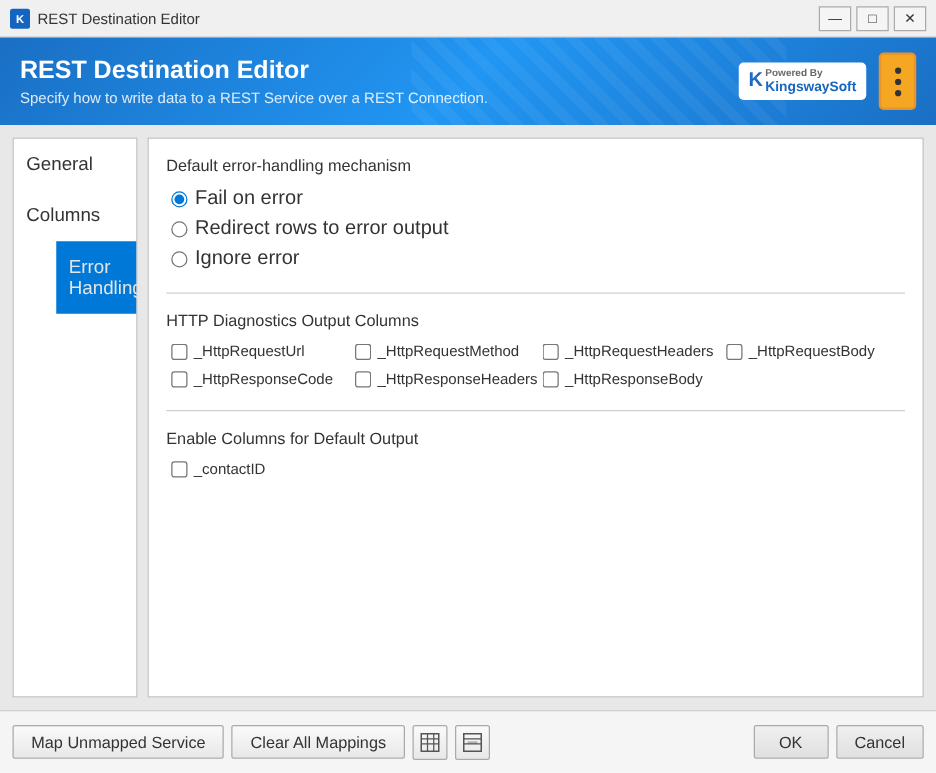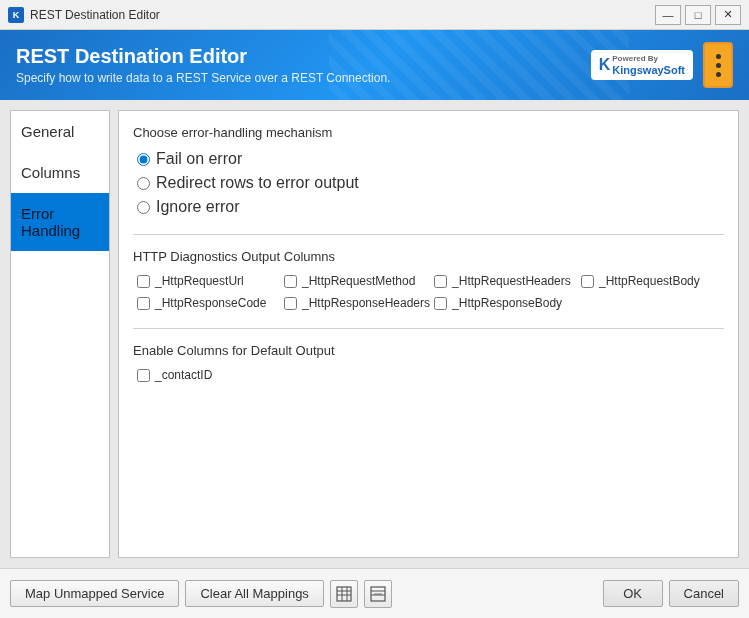--- a/index.html
+++ b/index.html
@@ -157,21 +157,22 @@
       flex-shrink: 0;
     }
     .nav-item {
       padding: 12px 10px;
       cursor: pointer;
       color: #333;
       font-size: 15px;
     }
     .nav-item.active {
       background: #0078d7;
-      color: #0f172a;
+      color: #e5e5e5;
+      margin-left: 34px;
     }
 
     
     .right-panel {
       flex: 1;
       background: white;
       border: 1px solid #c0c0c0;
       padding: 14px;
     }
 
@@ -313,21 +314,21 @@
 
   <div class="left-nav">
     <div class="nav-item">General</div>
     <div class="nav-item">Columns</div>
     <div class="nav-item active">Error Handling</div>
   </div>
 
   <div class="right-panel">
 
     <div class="section">
-      <div class="section-title">Choose error-handling mechanism</div>
+      <div class="section-title">Default error-handling mechanism</div>
       <div class="radio-group">
         <label class="radio-item">
           <input type="radio" name="error-handling" checked="" style="">
           <span class="radio-label">Fail on error</span>
         </label>
         <label class="radio-item">
           <input type="radio" name="error-handling" style="">
           <span class="radio-label">Redirect rows to error output</span>
         </label>
         <label class="radio-item">

